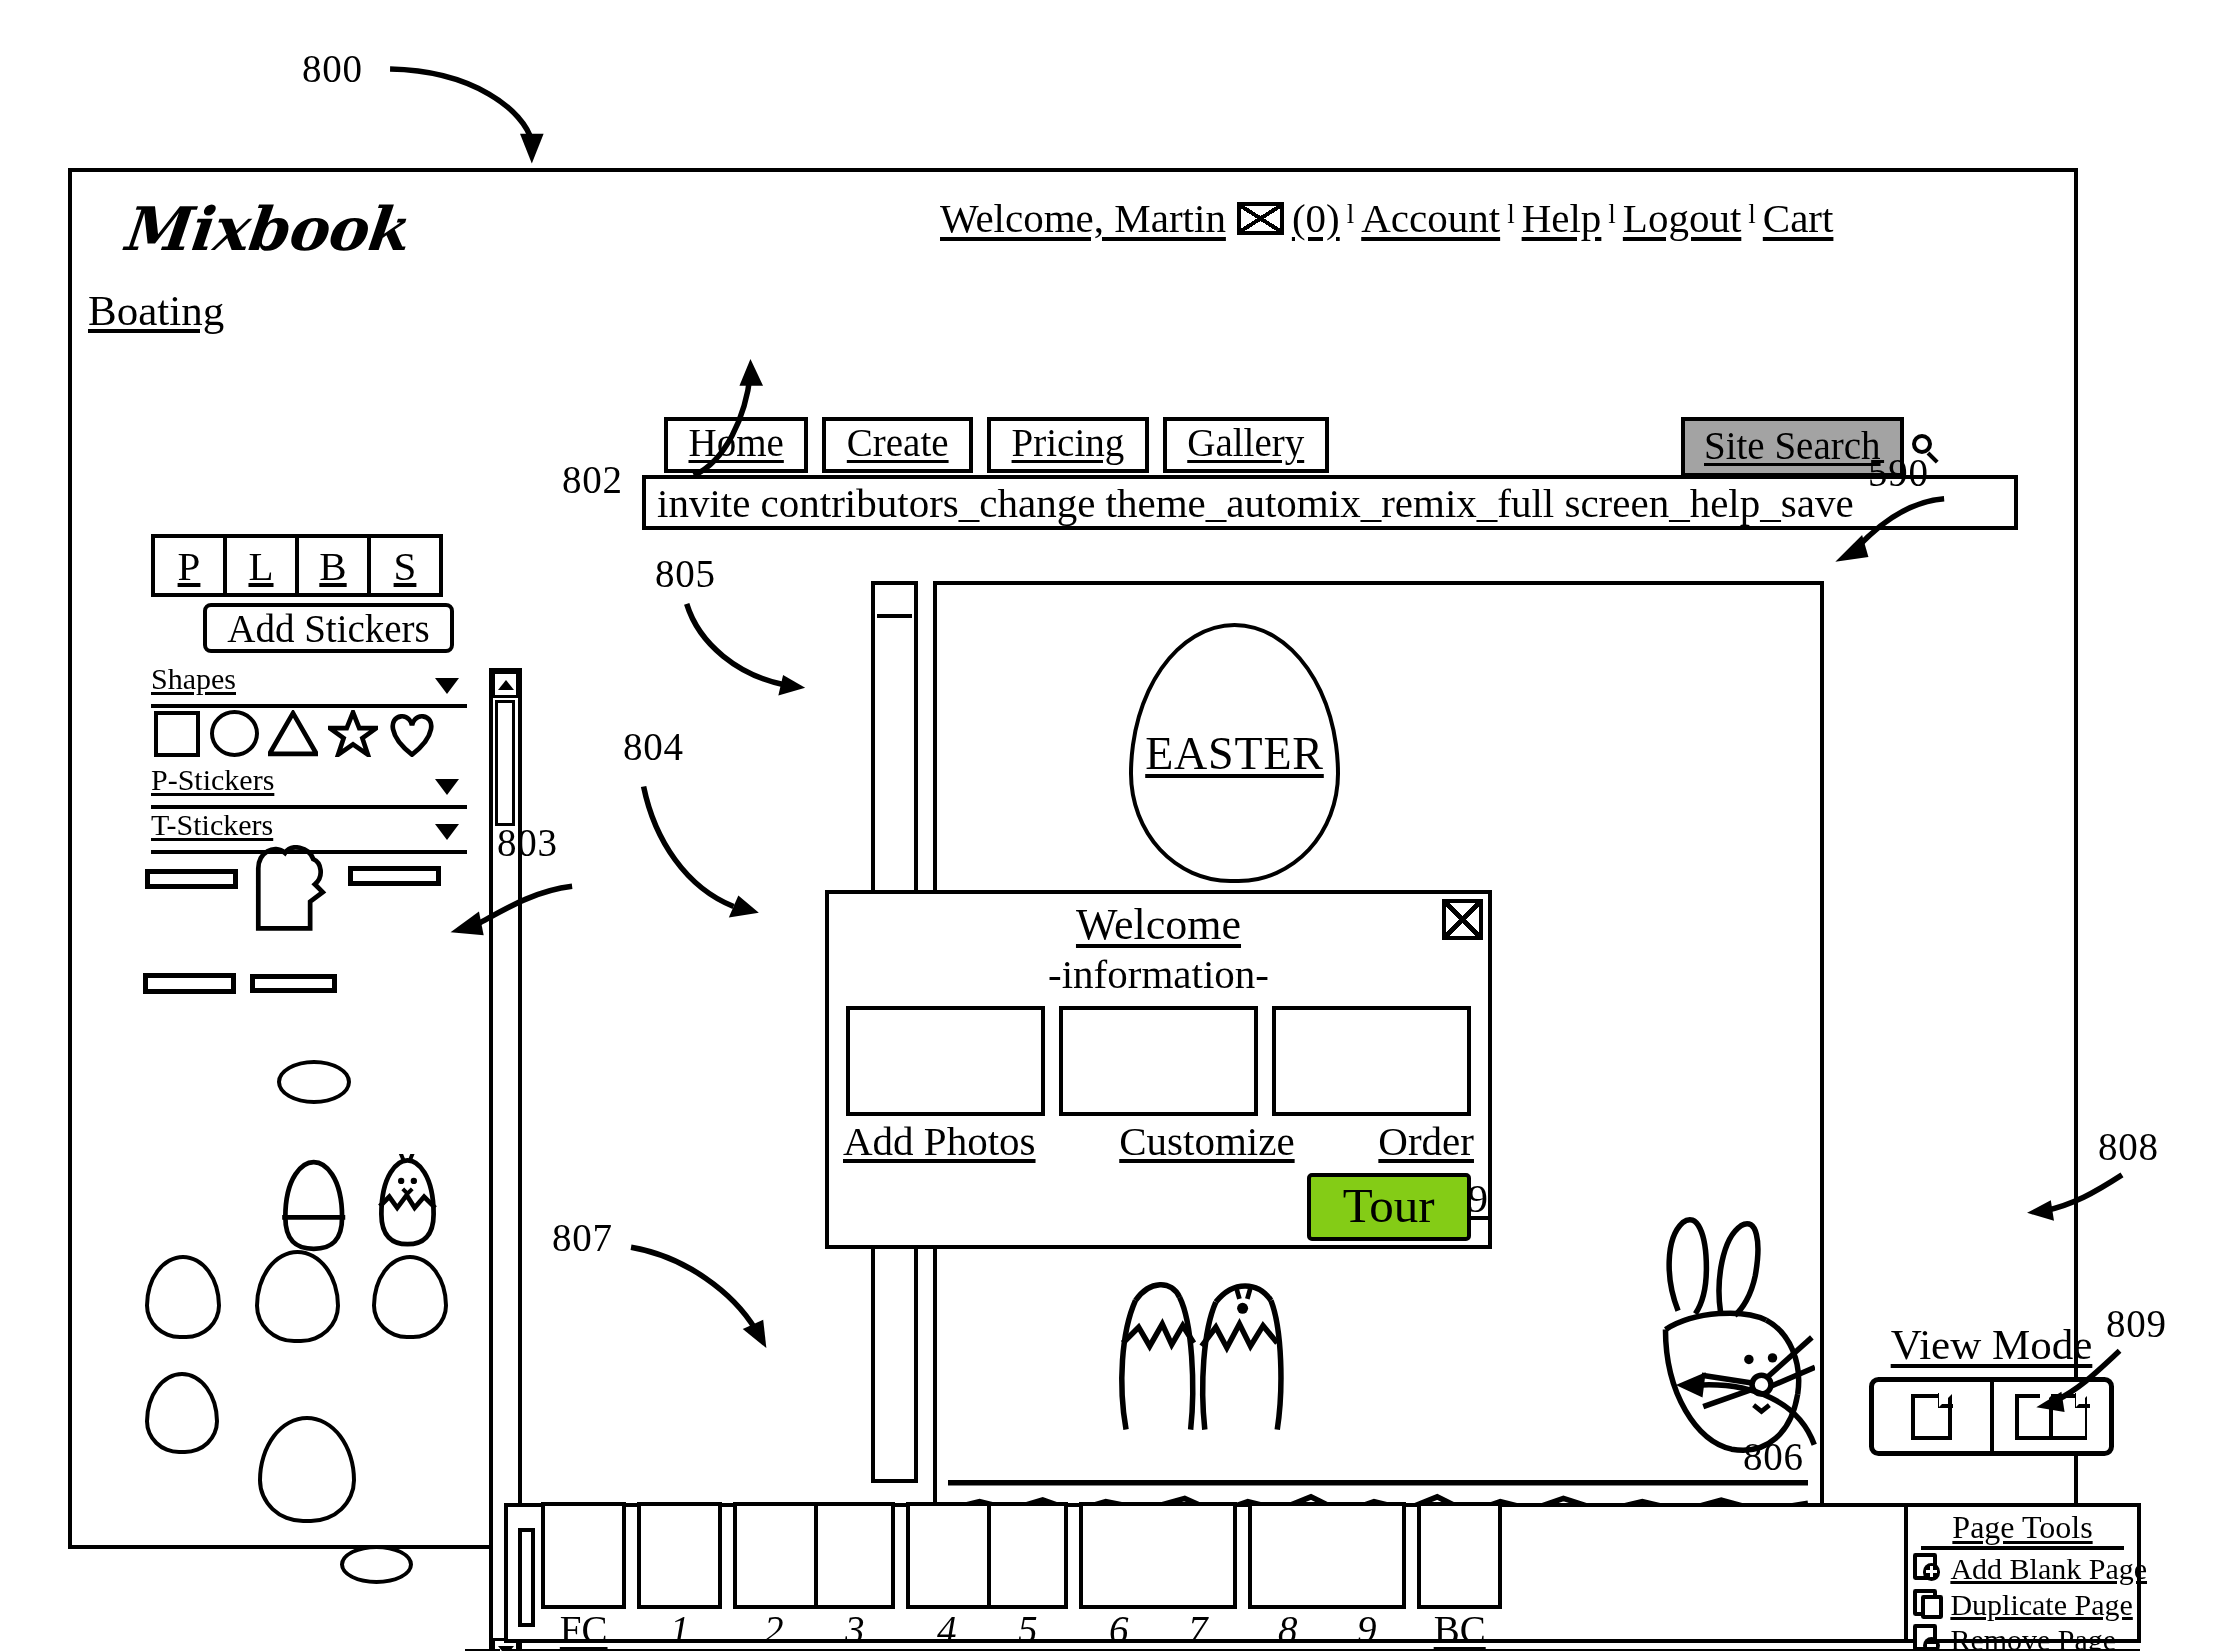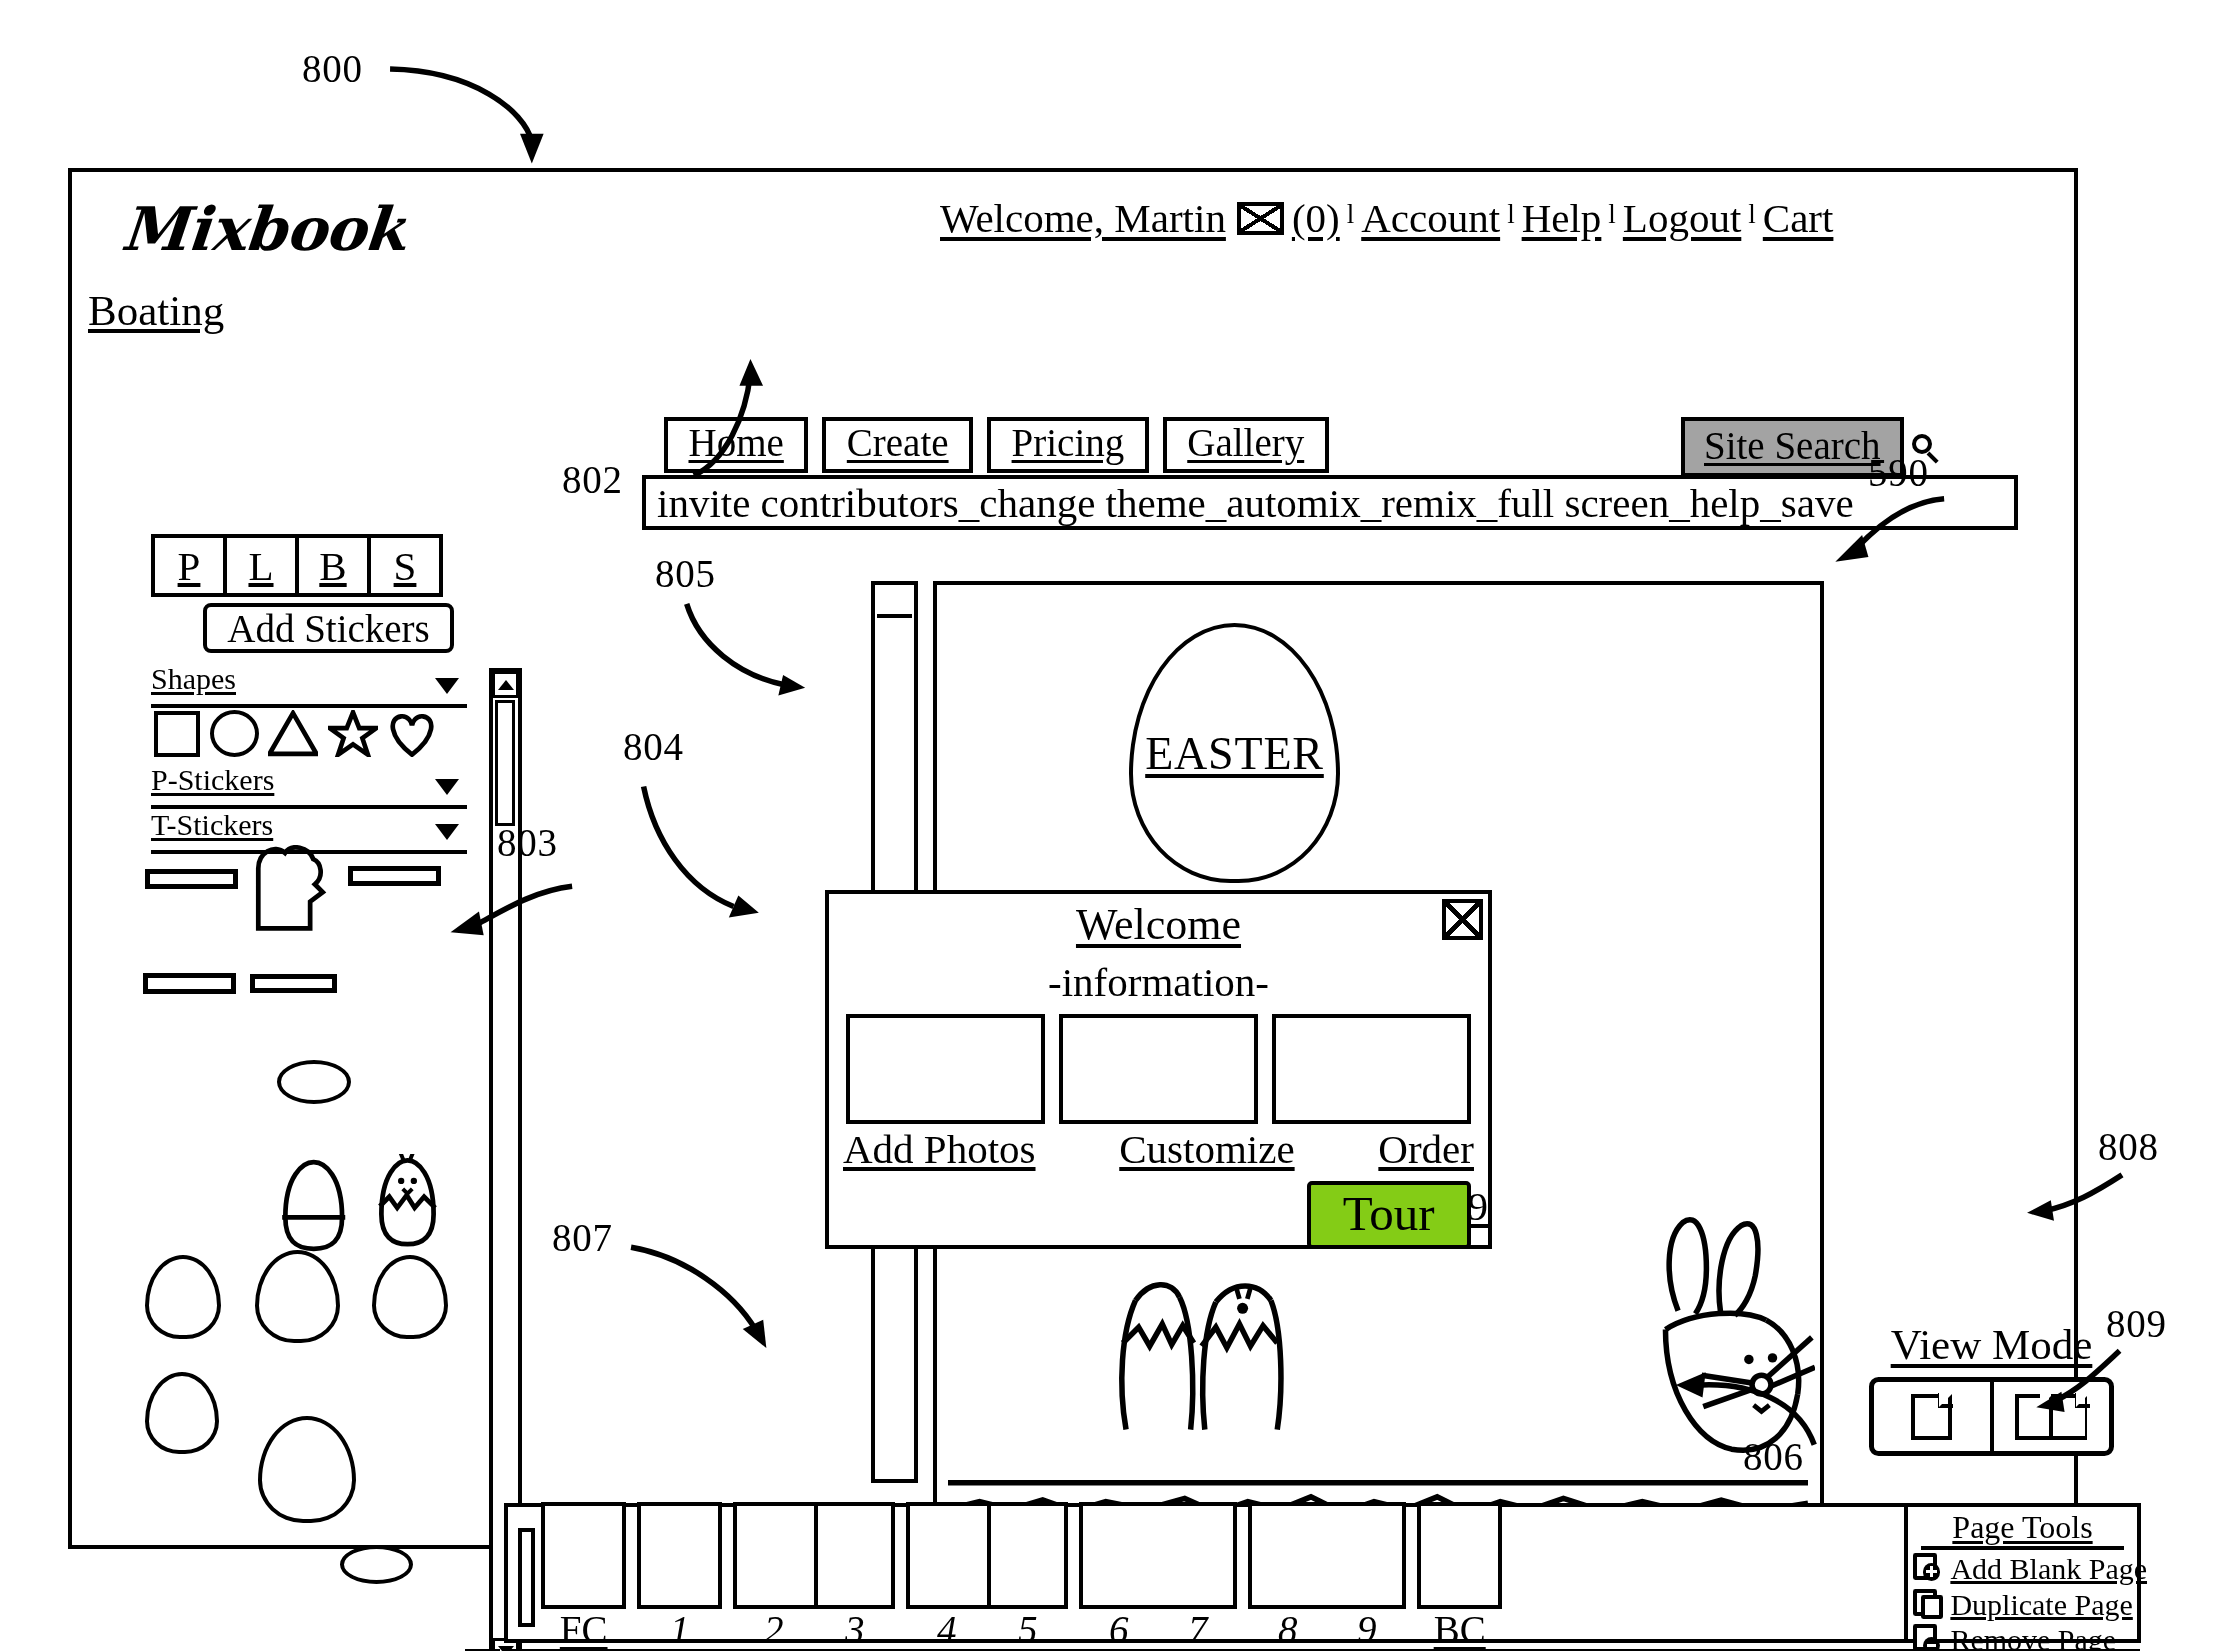--- a/index.html
+++ b/index.html
@@ -281,21 +281,21 @@
   #modal{
     position:absolute;left:753px;top:718px;
     width:667px;height:359px;
     border:4.7px solid #000;box-sizing:border-box;background:#fff;
     z-index:40;
   }
   #modal .mtitle{
     text-align:center;font-size:44px;margin-top:4.7px;
     text-decoration:underline;text-underline-offset:4.7px;
   }
-  #modal .msub{text-align:center;font-size:41px;margin-top:8px;}
+  #modal .msub{text-align:center;font-size:41px;margin-top:0px;}
   #modal .mboxes{
     display:flex;justify-content:space-between;
     padding:0 17.4px;margin-top:8px;gap:14px;
   }
   #modal .mbox{
     width:201px;height:110px;border:4.7px solid #000;box-sizing:border-box;background:#fff;
   }
   #modal .mlabels{
     display:flex;justify-content:space-between;
     padding:0 14px;margin-top:1.6px;

